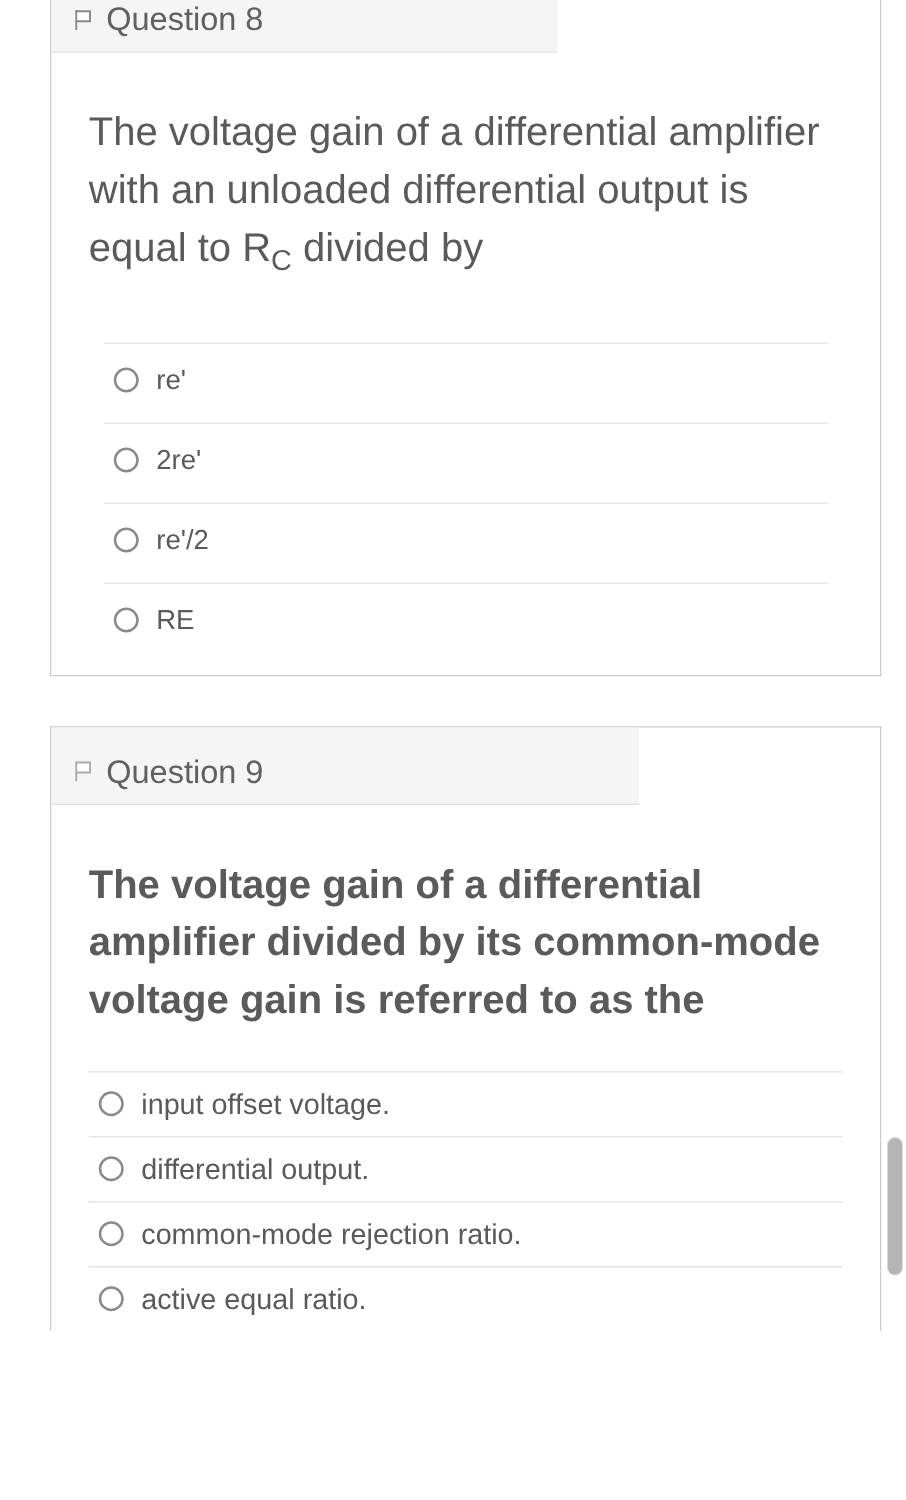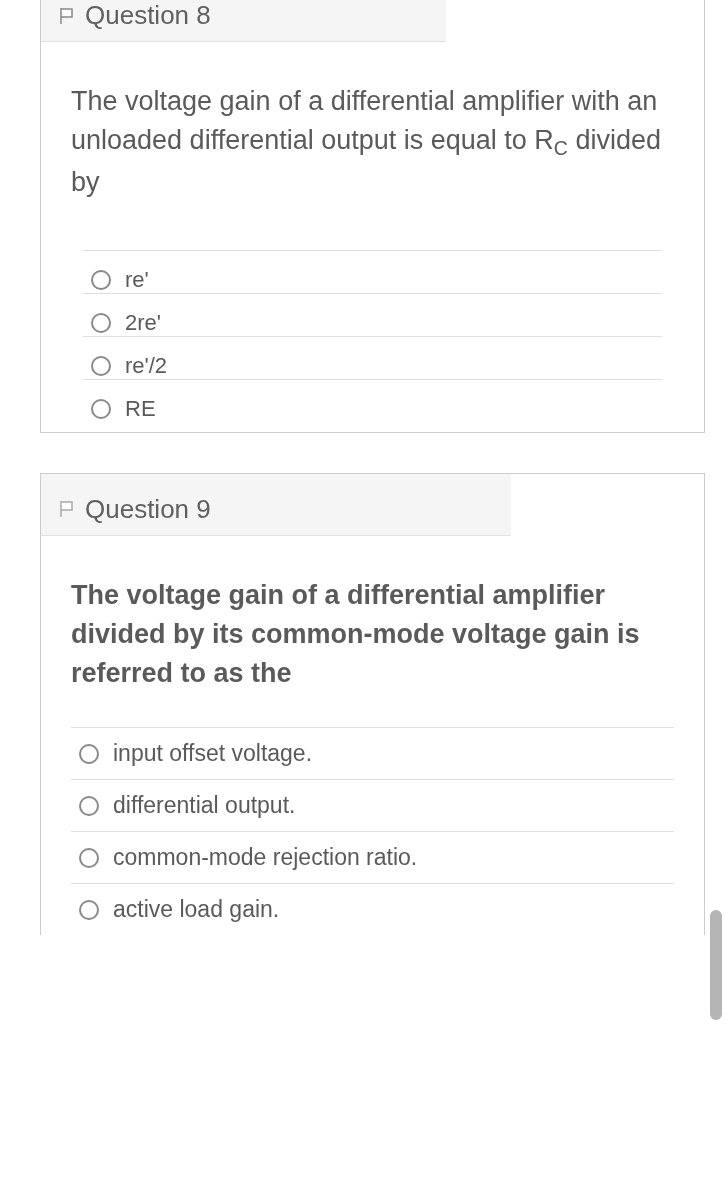--- a/index.html
+++ b/index.html
@@ -40,41 +40,41 @@
       position: relative;
     }
     .flag-icon svg {
       width: 100%;
       height: 100%;
     }
     .question-body {
       padding: 40px 30px 10px 30px;
     }
     .question-text {
-      font-size: 27px;
+      font-size: 32px;
       line-height: 1.45;
       color: #5a5a5a;
       margin-bottom: 48px;
     }
     .question-text sub {
       font-size: 0.72em;
       vertical-align: sub;
     }
     .options-group {
       border-top: 1px solid #e0e0e0;
       margin: 0 12px;
     }
     .options-group.tight {
       margin: 0;
     }
     .option-row {
       display: flex;
       align-items: center;
       gap: 14px;
-      padding: 16px 10px 0 8px;
+      padding: 16px 10px 21px 8px;
       border-bottom: 1px solid #e0e0e0;
       cursor: pointer;
     }
     .option-row.compact {
       padding: 12px 10px 12px 8px;
     }
     .radio-circle {
       width: 20px;
       height: 20px;
       border: 2px solid #8a8a8a;
@@ -164,19 +164,19 @@
       <div class="option-row compact">
         <span class="radio-circle"></span>
         <span class="option-label smaller">differential output.</span>
       </div>
       <div class="option-row compact">
         <span class="radio-circle"></span>
         <span class="option-label smaller">common-mode rejection ratio.</span>
       </div>
       <div class="option-row compact" style="border-bottom:none;">
         <span class="radio-circle"></span>
-        <span class="option-label smaller">active load gain.</span>
+        <span class="option-label smaller">active equal ratio.</span>
       </div>
     </div>
   </div>
 </div>
 
 <div class="scrollbar-thumb"></div>
 
 </body></html>

